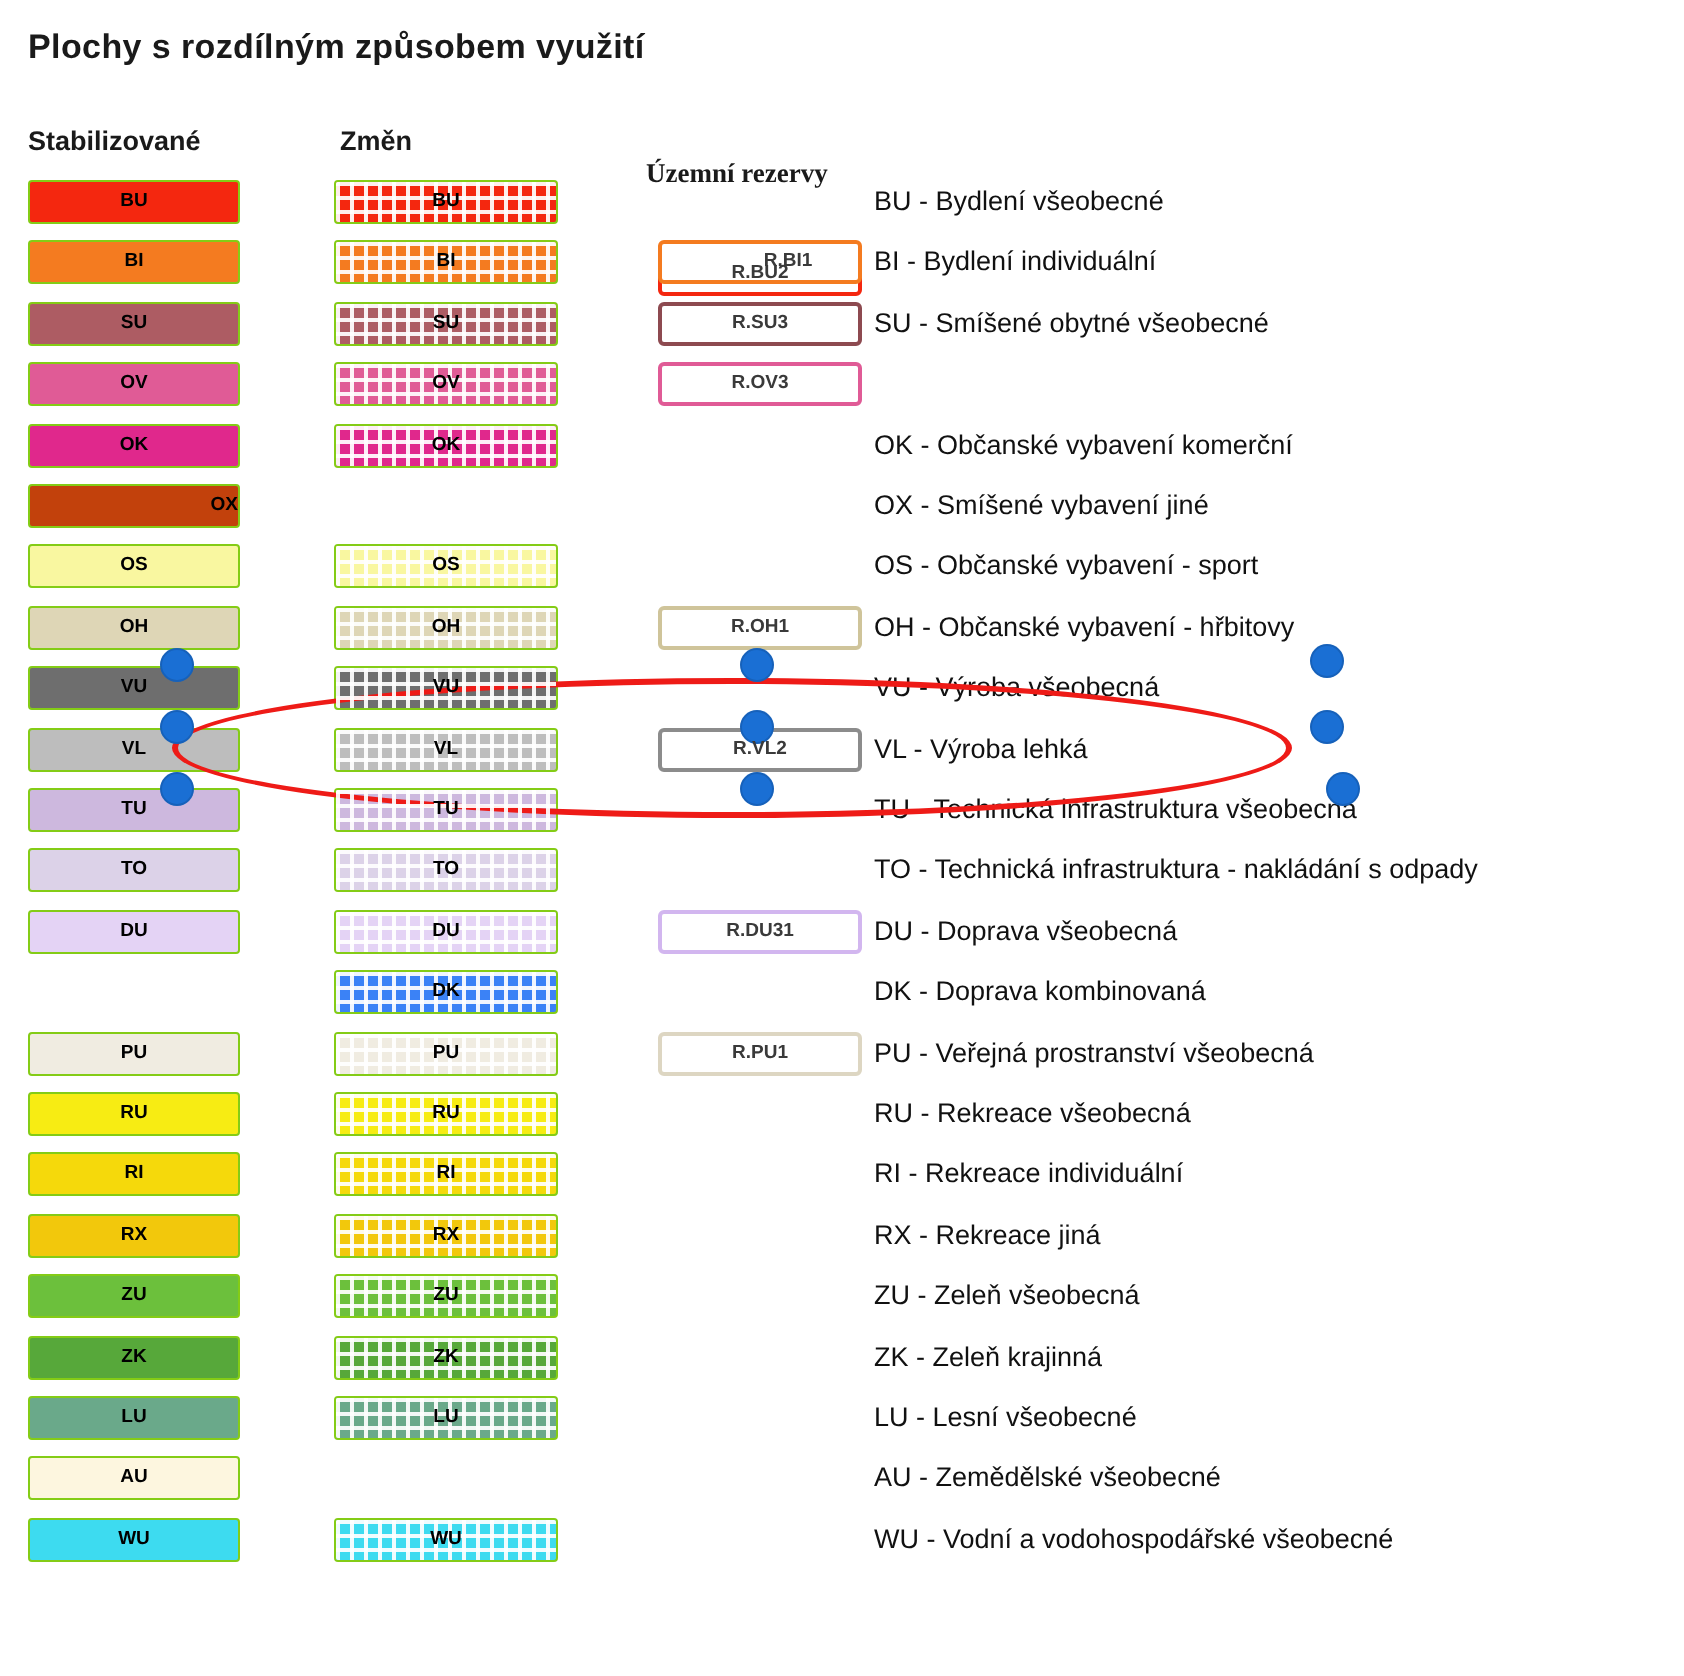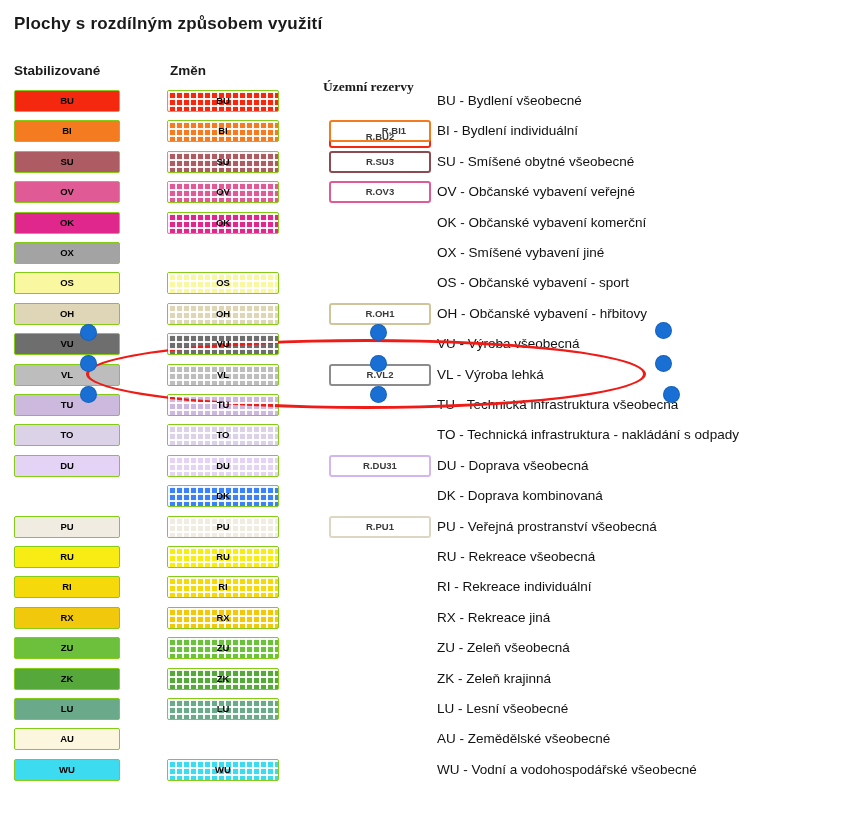--- a/index.html
+++ b/index.html
@@ -177,34 +177,33 @@
       <div class="swatch sw-stab" style="background: rgb(224, 91, 150);">
         <span class="sw-label">OV</span>
       </div>
       <div class="swatch sw-chg" style="background: rgb(224, 91, 150);">
         <div class="hatch"></div>
         <span class="sw-label">OV</span>
       </div>
       <div class="swatch sw-res" style="border-color: rgb(224, 91, 150);">
         <span class="sw-label">R.OV3</span>
       </div>
-      <div class="desc">OV - Občanské vybavení veřejné</div>
     </div>
     <div class="row" style="top: 208.6px;">
       <div class="swatch sw-stab" style="background: rgb(224, 40, 140);">
         <span class="sw-label">OK</span>
       </div>
       <div class="swatch sw-chg" style="background: rgb(224, 40, 140);">
         <div class="hatch"></div>
         <span class="sw-label">OK</span>
       </div>
       <div class="desc">OK - Občanské vybavení komerční</div>
     </div>
     <div class="row" style="top: 239px;">
-      <div class="swatch sw-stab" style="background: #a3a3a3;">
+      <div class="swatch sw-stab" style="background: #c2410c; text-align: right;">
         <span class="sw-label">OX</span>
       </div>
       <div class="desc">OX - Smíšené vybavení jiné</div>
     </div>
     <div class="row" style="top: 269.4px;">
       <div class="swatch sw-stab" style="background: rgb(249, 247, 160);">
         <span class="sw-label">OS</span>
       </div>
       <div class="swatch sw-chg" style="background: rgb(249, 247, 160);">
         <div class="hatch"></div>

